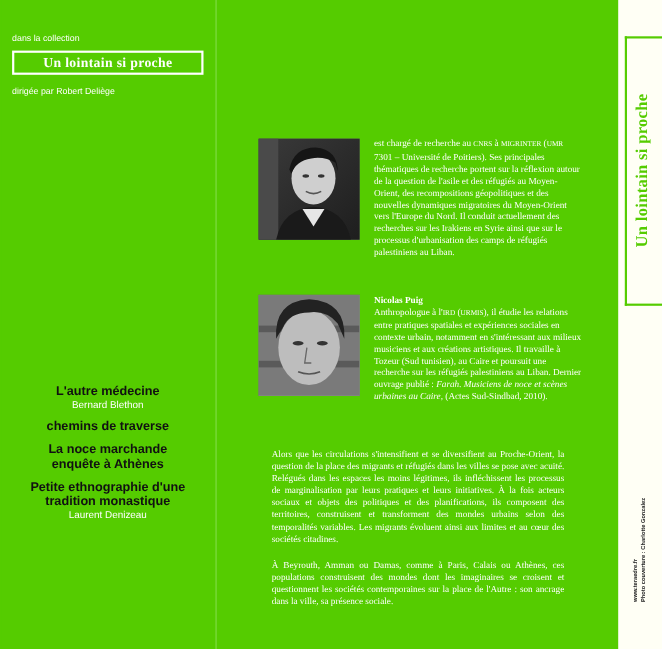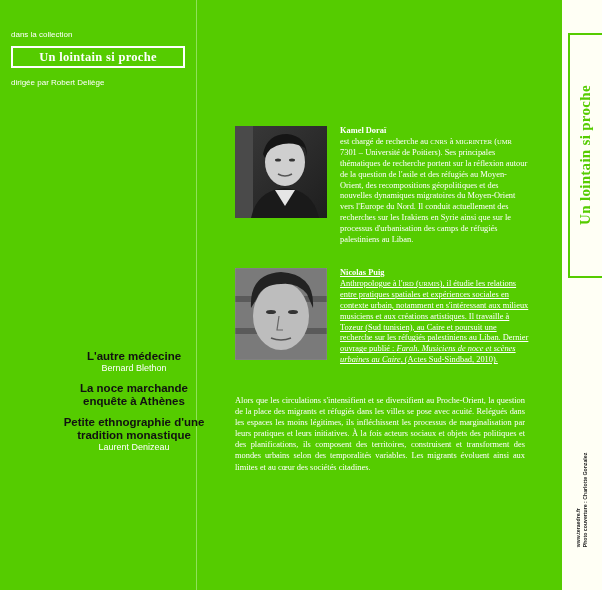--- a/index.html
+++ b/index.html
@@ -36,21 +36,20 @@
       font-family: "Liberation Serif", serif; font-weight: bold;
       font-size: 12.5px; color: #ffffff; letter-spacing: 0.3px;
     }
     .collection-director {
       position: absolute; left: 11px; top: 78px;
       font-size: 8px; color: #ffffff; text-align: center;
     }
     .books {
       position: absolute; left: 0; top: 350px; width: 196px;
       text-align: center;
-      padding-left: 36px;
     }
     .book { margin-bottom: 8px; }
     .book-title {
       font-weight: bold; font-size: 11.5px; color: #111111; line-height: 13px;
     }
     .book-author {
       font-size: 9px; color: #ffffff; line-height: 11px;
     }
     .photo {
       position: absolute; width: 92px; height: 92px;
@@ -62,21 +61,21 @@
     }
     .bio .name { font-weight: bold; display: block; }
     .bio .sc { font-size: 6.6px; text-transform: uppercase; }
     .bio i { font-style: italic; }
     .summary {
       position: absolute; left: 235px; top: 395px; width: 290px;
       font-family: "Liberation Serif", serif;
       font-size: 8.4px; line-height: 11.1px; color: #ffffff;
       text-align: justify;
     }
-    .summary p { margin: 0; font-family: Liberation Serif, serif; }
+    .summary p { margin: 12px; font-family: Liberation Serif, serif; }
     .spine-box {
       position: absolute; left: 568px; top: 33px; width: 34px; height: 245px;
       border: 2px solid #55cc00; box-sizing: border-box; border-right: none;
     }
     .spine-title {
       position: absolute; left: 585px; top: 155px;
       transform: translate(-50%, -50%) rotate(-90deg);
       white-space: nowrap;
       font-family: "Liberation Serif", serif; font-weight: bold;
       font-size: 15px; color: #55cc00; letter-spacing: 0.3px;
@@ -101,20 +100,21 @@
   <span>Un lointain si proche</span>
 </div>
 <div class="collection-director">dirigée par Robert Deliège</div>
 
 <div class="books">
   <div class="book">
     <div class="book-title">L'autre médecine</div>
     <div class="book-author">Bernard Blethon</div>
   </div>
   <div class="book">
+    <div class="book-title">chemins de traverse</div>
   </div>
   <div class="book">
     <div class="book-title">La noce marchande</div>
     <div class="book-title">enquête à Athènes</div>
   </div>
   <div class="book">
     <div class="book-title">Petite ethnographie d'une</div>
     <div class="book-title">tradition monastique</div>
     <div class="book-author">Laurent Denizeau</div>
   </div>
@@ -133,45 +133,45 @@
     <ellipse cx="50" cy="36" rx="20" ry="24" fill="#cfcfcf"></ellipse>
     <path d="M28 28 Q32 8 52 8 Q72 10 72 30 L70 22 Q60 16 48 18 Q34 20 30 32 Z" fill="#151515"></path>
     <path d="M16 92 Q22 64 50 62 Q78 64 84 92 Z" fill="#1a1a1a"></path>
     <path d="M40 64 L50 80 L60 64 Z" fill="#e6e6e6"></path>
     <ellipse cx="43" cy="34" rx="3" ry="1.5" fill="#333"></ellipse>
     <ellipse cx="57" cy="34" rx="3" ry="1.5" fill="#333"></ellipse>
     <path d="M43 48 Q50 52 57 48" stroke="#555" stroke-width="1.5" fill="none"></path>
   </svg>
 </div>
 <div class="bio" style="left:340px; top:126px; width:190px;">
-  <span class="name">Kamel Doraï</span>
   <span>est chargé de recherche au </span><span class="sc">cnrs</span><span> à </span><span class="sc">migrinter</span><span> (</span><span class="sc">umr</span><span> 7301 – Université de Poitiers). Ses principales thématiques de recherche portent sur la réflexion autour de la question de l'asile et des réfugiés au Moyen-Orient, des recompositions géopolitiques et des nouvelles dynamiques migratoires du Moyen-Orient vers l'Europe du Nord. Il conduit actuellement des recherches sur les Irakiens en Syrie ainsi que sur le processus d'urbanisation des camps de réfugiés palestiniens au Liban.</span>
 </div>
 
 <div class="photo" style="left:235px; top:268px;">
   <svg width="92" height="92" viewBox="0 0 92 92">
     <rect width="92" height="92" fill="#7a7a7a"></rect>
     <rect x="0" y="28" width="92" height="6" fill="#5a5a5a"></rect>
     <rect x="0" y="60" width="92" height="6" fill="#5a5a5a"></rect>
     <ellipse cx="46" cy="48" rx="28" ry="34" fill="#bdbdbd"></ellipse>
     <path d="M16 40 Q14 6 46 4 Q80 6 78 40 L72 26 Q62 14 46 16 Q28 16 22 30 Z" fill="#222"></path>
     <ellipse cx="36" cy="44" rx="5" ry="2" fill="#333"></ellipse>
     <ellipse cx="58" cy="44" rx="5" ry="2" fill="#333"></ellipse>
     <path d="M44 48 L42 62 L48 62" stroke="#666" stroke-width="1.2" fill="none"></path>
     <path d="M36 70 Q46 74 56 70" stroke="#555" stroke-width="1.5" fill="none"></path>
     <rect x="0" y="0" width="92" height="92" fill="none" stroke="#999" stroke-width="0.5"></rect>
   </svg>
 </div>
-<div class="bio" style="left:340px; top:268px; width:190px;text-decoration:underline;">
+<div class="bio" style="left:340px; top:268px; width:190px;">
   <span class="name">Nicolas Puig</span>
   <span>Anthropologue à l'</span><span class="sc">ird</span><span> (</span><span class="sc">urmis</span><span>), il étudie les relations entre pratiques spatiales et expériences sociales en contexte urbain, notamment en s'intéressant aux milieux musiciens et aux créations artistiques. Il travaille à Tozeur (Sud tunisien), au Caire et poursuit une recherche sur les réfugiés palestiniens au Liban. Dernier ouvrage publié : </span><i>Farah. Musiciens de noce et scènes urbaines au Caire</i><span>, (Actes Sud-Sindbad, 2010).</span>
 </div>
 
 <div class="summary">
   <p>Alors que les circulations s'intensifient et se diversifient au Proche-Orient, la question de la place des migrants et réfugiés dans les villes se pose avec acuité. Relégués dans les espaces les moins légitimes, ils infléchissent les processus de marginalisation par leurs pratiques et leurs initiatives. À la fois acteurs sociaux et objets des politiques et des planifications, ils composent des territoires, construisent et transforment des mondes urbains selon des temporalités variables. Les migrants évoluent ainsi aux limites et au cœur des sociétés citadines.</p>
+  <p>À Beyrouth, Amman ou Damas, comme à Paris, Calais ou Athènes, ces populations construisent des mondes dont les imaginaires se croisent et questionnent les sociétés contemporaines sur la place de l'Autre : son ancrage dans la ville, sa présence sociale.</p>
 </div>
 
 <div class="spine-box"></div>
 <div class="spine-title">Un lointain si proche</div>
 <div class="spine-credits">
   <div>www.teraedre.fr</div>
   <div>Photo couverture : Charlotte Gonzalez</div>
 </div>
 
 </body></html>

